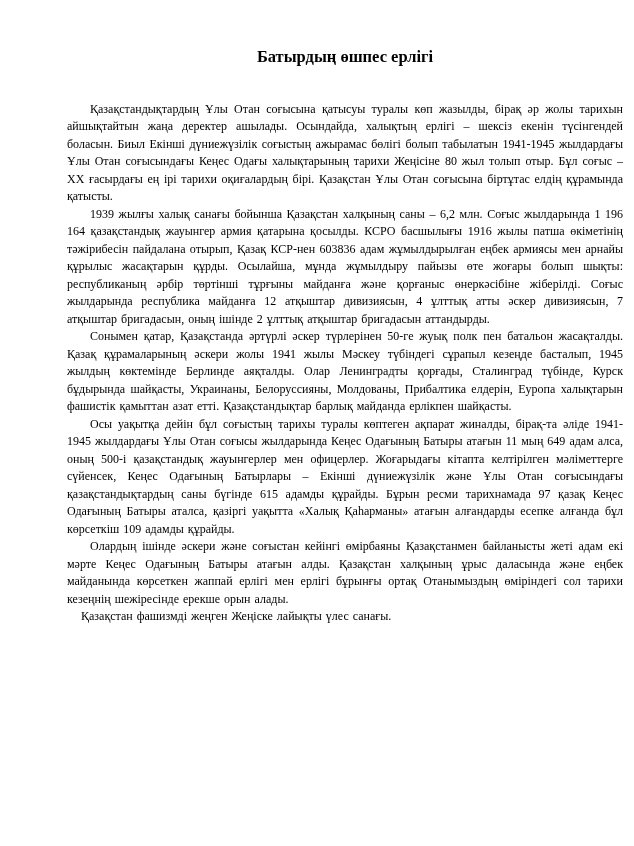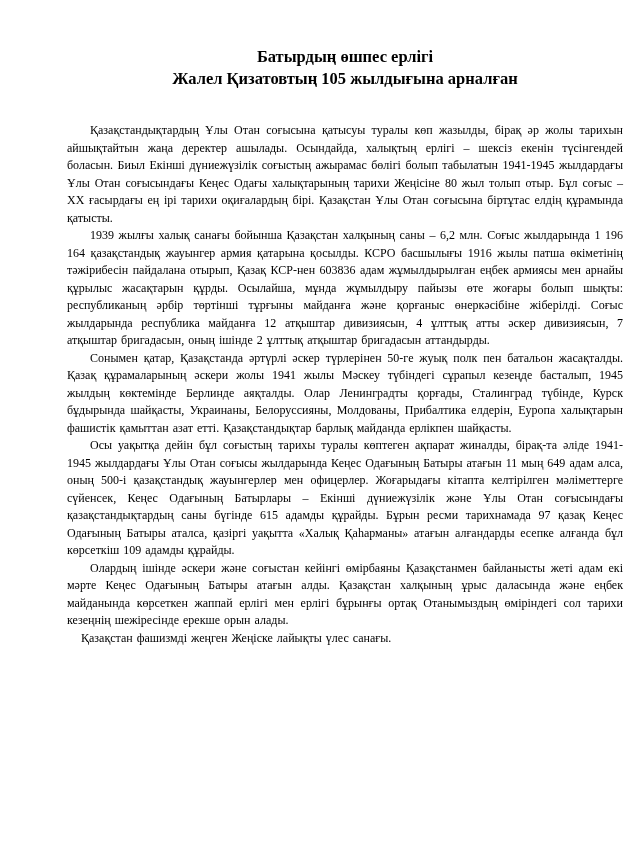--- a/index.html
+++ b/index.html
@@ -48,21 +48,20 @@
     text-indent: 14px;
   }
 </style>
 </head>
 <body>
 
 <div class="page">
 
   <h1 class="doc-title">
     <span class="title-line">Батырдың өшпес ерлігі</span>
-    <span class="title-line">Жалел Қизатовтың 105 жылдығына арналған</span>
   </h1>
 
   <div class="body-text">
     <p>Қазақстандықтардың Ұлы Отан соғысына қатысуы туралы көп жазылды, бірақ әр жолы тарихын айшықтайтын жаңа деректер ашылады.  Осындайда, халықтың ерлігі – шексіз екенін түсінгендей боласын. Биыл Екінші дүниежүзілік соғыстың ажырамас бөлігі болып табылатын 1941-1945 жылдардағы Ұлы Отан соғысындағы Кеңес Одағы халықтарының тарихи Жеңісіне 80 жыл толып отыр. Бұл соғыс – ХХ ғасырдағы ең ірі тарихи оқиғалардың бірі. Қазақстан Ұлы Отан соғысына біртұтас елдің құрамында қатысты.</p>
     <p>1939 жылғы халық санағы бойынша Қазақстан халқының саны – 6,2 млн. Соғыс жылдарында 1 196 164 қазақстандық жауынгер армия қатарына қосылды. КСРО басшылығы 1916 жылы патша өкіметінің тәжірибесін пайдалана отырып, Қазақ КСР-нен 603836 адам жұмылдырылған еңбек армиясы мен арнайы құрылыс жасақтарын құрды. Осылайша, мұнда жұмылдыру пайызы өте жоғары болып шықты: республиканың әрбір төртінші тұрғыны майданға және қорғаныс өнеркәсібіне жіберілді. Соғыс жылдарында республика майданға 12 атқыштар дивизиясын, 4 ұлттық атты әскер дивизиясын, 7 атқыштар бригадасын, оның ішінде 2 ұлттық атқыштар бригадасын аттандырды.</p>
     <p>Сонымен қатар, Қазақстанда әртүрлі әскер түрлерінен 50-ге жуық полк пен батальон жасақталды. Қазақ құрамаларының әскери жолы 1941 жылы Мәскеу түбіндегі сұрапыл кезеңде басталып, 1945 жылдың көктемінде Берлинде аяқталды. Олар Ленинградты қорғады, Сталинград түбінде, Курск бұдырында шайқасты, Украинаны, Белоруссияны, Молдованы, Прибалтика елдерін, Еуропа халықтарын фашистік қамыттан азат етті. Қазақстандықтар барлық майданда ерлікпен шайқасты.</p>
     <p>Осы уақытқа дейін бұл соғыстың тарихы туралы көптеген ақпарат жиналды, бірақ-та әліде 1941-1945 жылдардағы Ұлы Отан соғысы жылдарында Кеңес Одағының Батыры атағын 11 мың 649 адам алса, оның 500-і қазақстандық жауынгерлер мен офицерлер. Жоғарыдағы кітапта келтірілген мәліметтерге сүйенсек, Кеңес Одағының Батырлары – Екінші дүниежүзілік және Ұлы Отан соғысындағы қазақстандықтардың саны бүгінде 615 адамды құрайды. Бұрын ресми тарихнамада 97 қазақ Кеңес Одағының Батыры аталса, қазіргі уақытта «Халық Қаһарманы» атағын алғандарды есепке алғанда бұл көрсеткіш 109 адамды құрайды.</p>
     <p>Олардың ішінде әскери және соғыстан кейінгі өмірбаяны Қазақстанмен байланысты жеті адам екі мәрте Кеңес Одағының Батыры атағын алды. Қазақстан халқының ұрыс даласында және еңбек майданында көрсеткен жаппай ерлігі мен ерлігі бұрынғы ортақ Отанымыздың өміріндегі сол тарихи кезеңнің шежіресінде ерекше орын алады.</p>
     <p class="small-indent">Қазақстан фашизмді жеңген Жеңіске лайықты үлес санағы.</p>
   </div>

